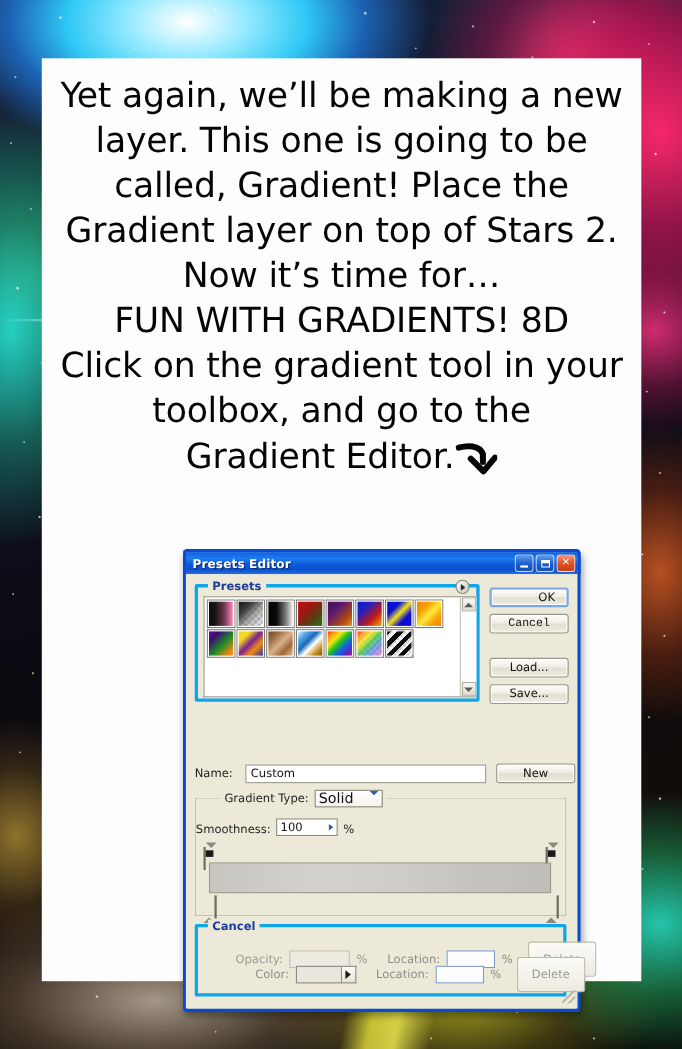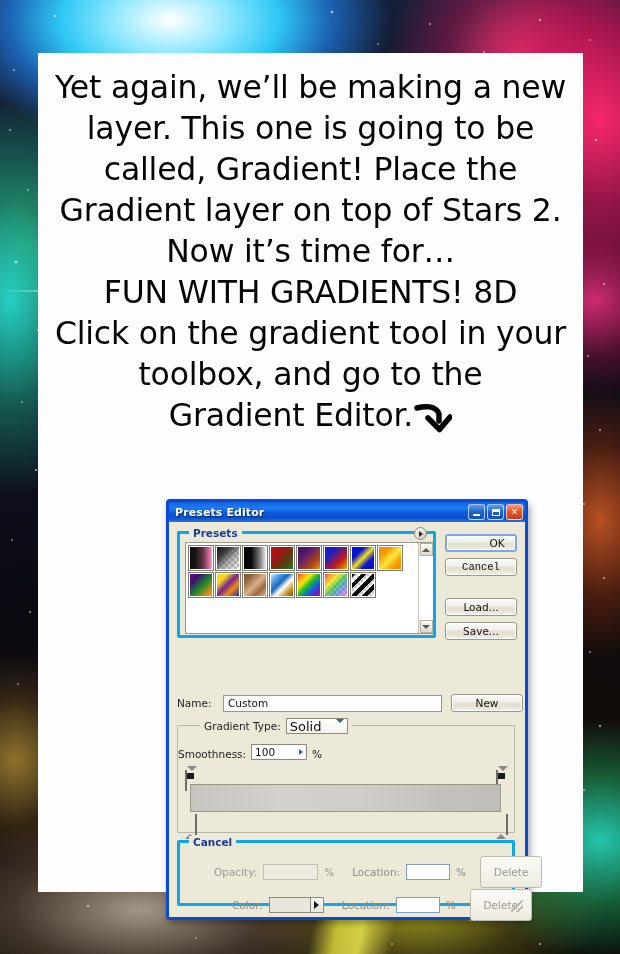--- a/index.html
+++ b/index.html
@@ -445,21 +445,21 @@
     width: 338px; height: 66px;
   }
   .stops-row {
     position: absolute;
     left: 10px;
     display: flex; align-items: center;
     font-size: 10.5px;
     margin-left: 24px;
   }
   #stops-row-1 { top: 13px; }
-  #stops-row-2 { top: 46px; justify-content: center; }
+  #stops-row-2 { top: 27px; justify-content: center; }
   .lbl-dim { color: #9a9a93; }
   .lbl-dim2 { color: #8e8e88; }
   .field-dim {
     height: 16px; width: 55px;
     background: #eceae1;
     border: 1px solid #c3c0b4;
     display: flex; align-items: center; padding: 0 3px;
   }
   .field-blue {
     height: 16px; width: 44px;

